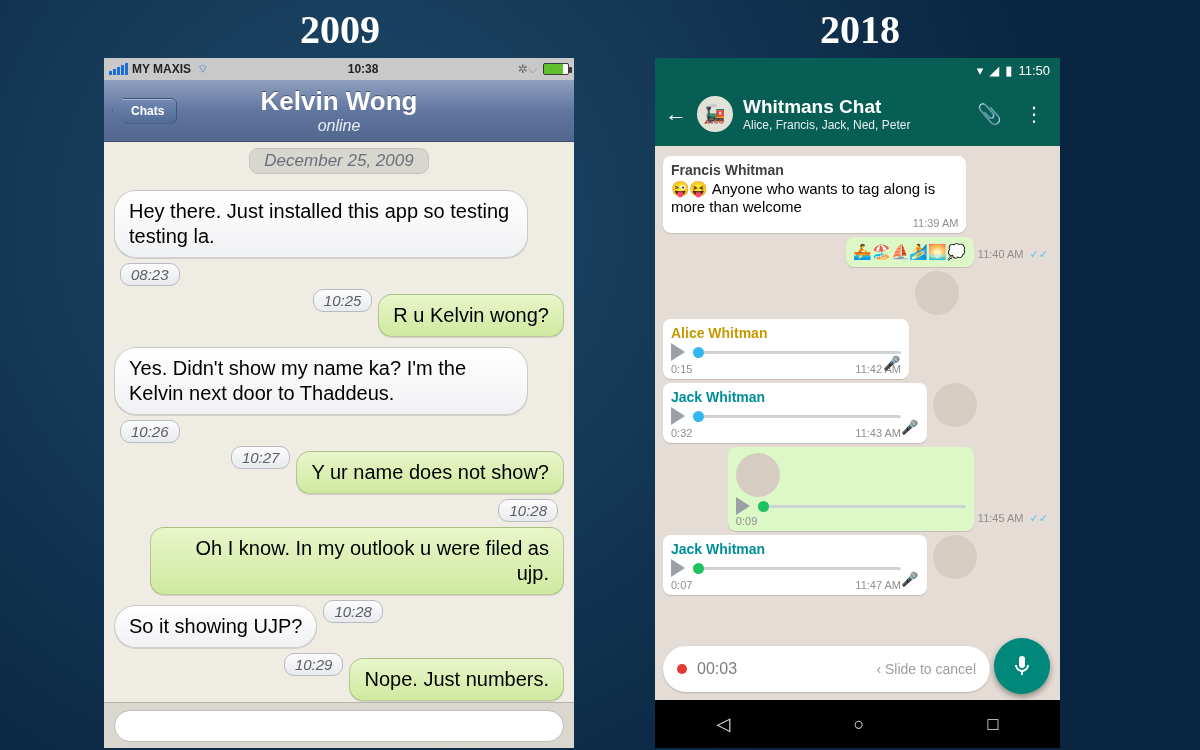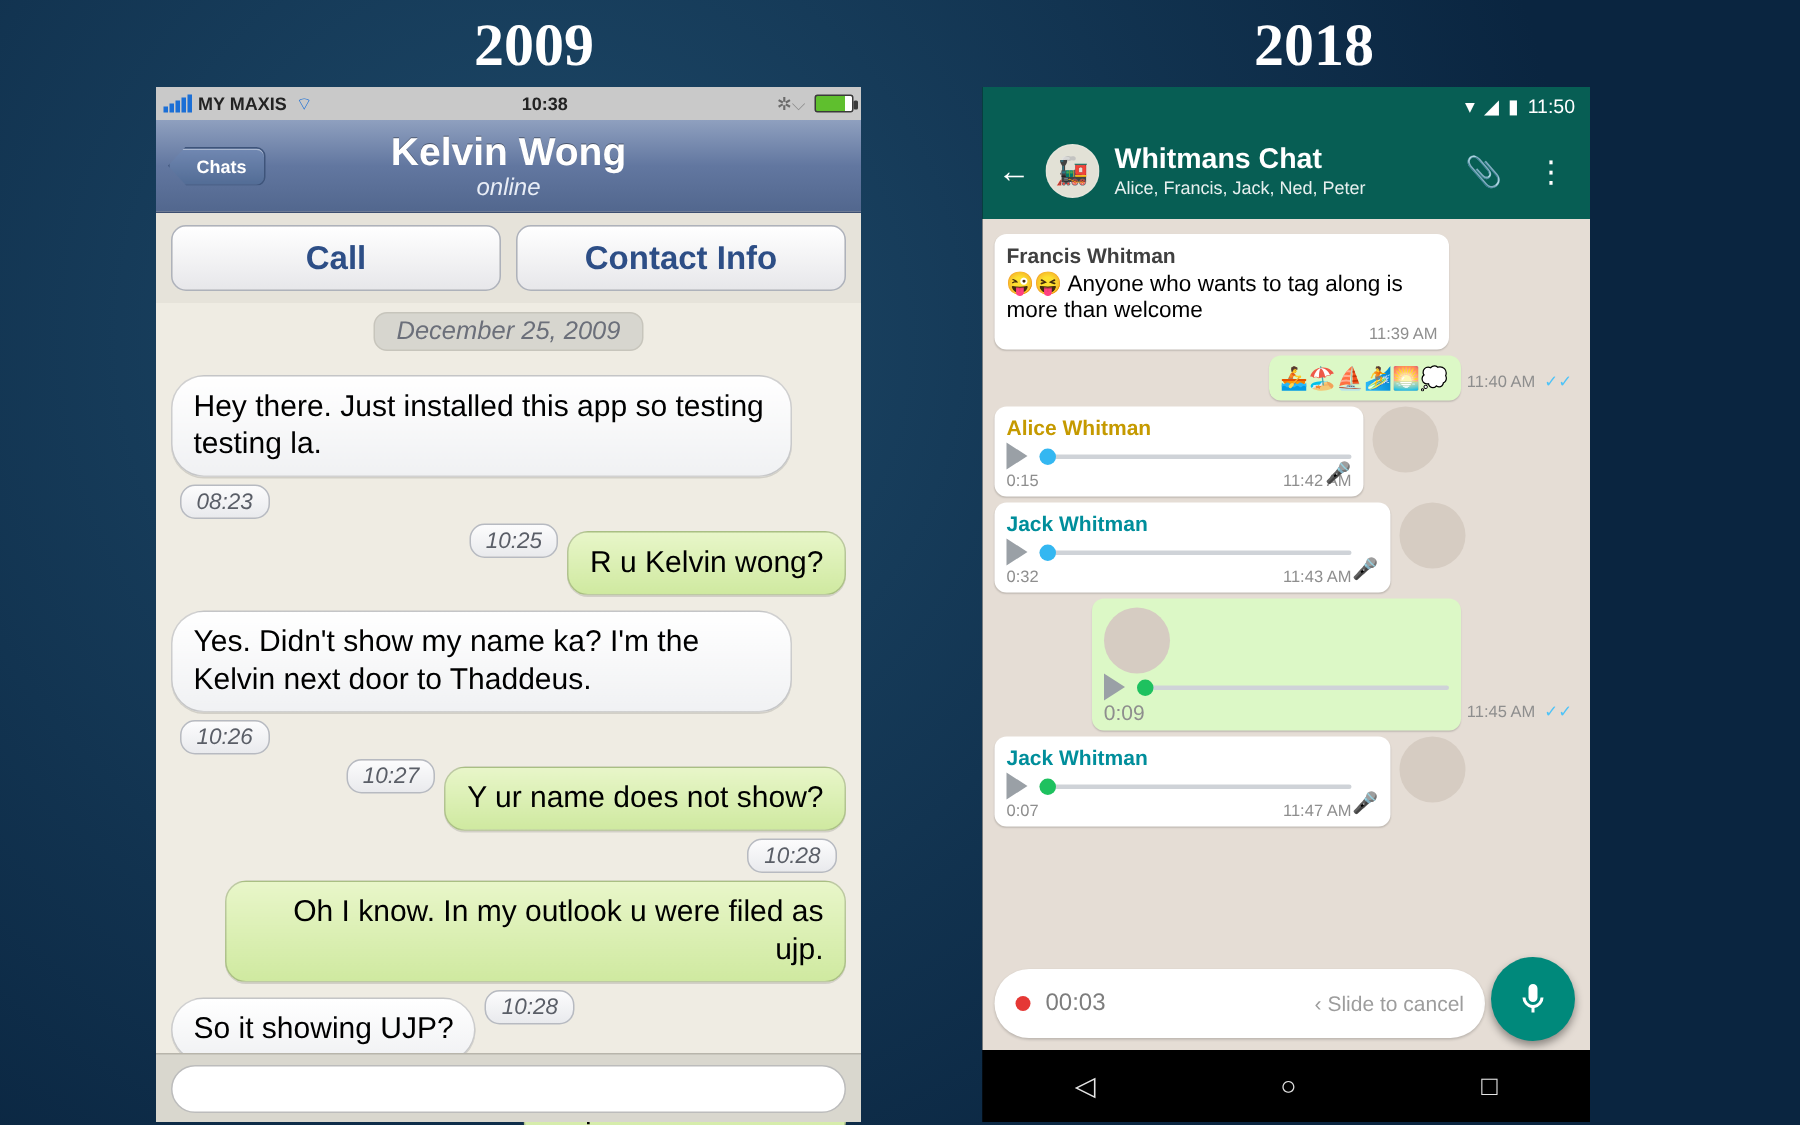--- a/index.html
+++ b/index.html
@@ -1,21 +1,21 @@
 <!DOCTYPE html>
 <html><head>
 <meta charset="utf-8">
 <style>
   * { box-sizing: border-box; margin: 0; padding: 0; font-family: -apple-system, Helvetica, Arial, sans-serif; }
   body {
     width: 1200px; height: 750px;
     background: radial-gradient(circle at 30% 30%, #1e4a6a, #0a2540 70%);
     overflow: hidden; position: relative;
   }
-  .year-label { position: absolute; color: #fff; font-size: 40px; font-weight: 700; font-family: Georgia, serif; margin-left: 16px; }
+  .year-label { position: absolute; color: #fff; font-size: 40px; font-weight: 700; font-family: Georgia, serif; }
   .year-2009 { left: 300px; top: 6px; }
   .year-2018 { left: 820px; top: 6px; }
 
   
   .phone2009 {
     position:absolute; left:104px; top:58px; width:470px; height:690px;
     background:#efece3;
   }
   .ios-status { height:22px; background:#c9c9c9; display:flex; align-items:center; padding:0 5px; font-size:12px; color:#232323; }
   .sig-bars { display:flex; align-items:flex-end; gap:1px; margin-right:4px;}
@@ -84,21 +84,21 @@
     position:relative; font-size:15px;}
   .sender { font-size:14px; font-weight:600; margin-bottom:2px;}
   .m-meta { font-size:11px; color:#8e8e8e; text-align:right; margin-top:2px;}
   .tick { color:#4fc3f7; margin-left:3px;}
   .outer-meta { font-size:11px; color:#8e8e8e; align-self:flex-end; margin:0 4px 6px;}
   .voice { display:flex; align-items:center; gap:8px; min-width:230px;}
   .play { width:0;height:0;border-left:14px solid #9aa0a6;border-top:9px solid transparent;border-bottom:9px solid transparent;}
   .track { flex:1; height:3px; background:#cfd3d8; position:relative; border-radius:2px;}
   .track .dot{ position:absolute; top:-4px; width:11px;height:11px;border-radius:50%;}
   .dot.blue{background:#34b7f1;} .dot.green{background:#1ec15f;}
-  .voice-dur { font-size:14px; color:#8e8e8e;}
+  .voice-dur { font-size:11px; color:#8e8e8e;}
   .mic-mini { color:#34b7f1; font-size:14px; position:absolute; right:8px; bottom:8px;}
   .av { width:44px;height:44px;border-radius:50%;background:#d6ccc2;margin-left:6px;flex-shrink:0;
     background-size:cover; background-position:center;}
   .av.left{margin-left:0;margin-right:6px;}
   .rec-bar { position:absolute; left:8px; right:70px; bottom:8px; height:46px; background:#fff;
     border-radius:24px; display:flex; align-items:center; padding:0 14px; gap:10px;
     box-shadow:0 1px 2px rgba(0,0,0,.2);}
   .rec-dot{ width:10px;height:10px;background:#e53835;border-radius:50%;}
   .rec-time{color:#7d7d7d;}
   .slide-cancel{color:#9d9d9d; font-size:14px; margin-left:auto;}
@@ -135,24 +135,20 @@
   </div>
 
   <div class="ios-nav">
     <div class="back-button">Chats</div>
     <div class="nav-title">
       <h1>Kelvin Wong</h1>
       <div class="sub">online</div>
     </div>
   </div>
 
-  <div class="ios-toolbar">
-    <div class="pill-btn">Call</div>
-    <div class="pill-btn">Contact Info</div>
-  </div>
 
   <div class="date-pill">December 25, 2009</div>
 
   <div class="chat-area9" id="chat9">
       <div class="row9 in"><span class="bubble bub-in">Hey there. Just installed this app so testing testing la.</span><span class="time-pill">08:23</span></div>
       <div class="row9 out"><span class="time-pill">10:25</span><span class="bubble bub-out">R u Kelvin wong?</span></div>
       <div class="row9 in"><span class="bubble bub-in">Yes. Didn't show my name ka? I'm the Kelvin next door to Thaddeus.</span><span class="time-pill">10:26</span></div>
       <div class="row9 out"><span class="time-pill">10:27</span><span class="bubble bub-out">Y ur name does not show?</span></div>
       <div class="row9 out"><span class="time-pill">10:28</span><span class="bubble bub-out">Oh I know. In my outlook u were filed as ujp.</span></div>
       <div class="row9 in"><span class="bubble bub-in">So it showing UJP?</span><span class="time-pill">10:28</span></div>
@@ -193,21 +189,21 @@
           <div class="m-meta">11:39 AM</div>
         </div>
       </div>
       <div class="msg out">
         <div class="m-bub" style="padding: 6px 8px;">
           <div>🚣🏖️⛵🏄🌅💭</div>
         </div>
         <span class="outer-meta">11:40 AM <span class="tick">✓✓</span></span>
       </div>
       <div class="msg in">
-        <div class="m-bub" style="">
+        <div class="m-bub" style=" margin-top: 48px;">
           <div class="sender" style="color: rgb(197, 154, 0);">Alice Whitman</div>
           <div class="voice">
             <div class="play"></div>
             <div class="track">
               <div class="dot blue" style="left: 0px;"></div>
             </div>
           </div>
           <div class="m-meta" style="display: flex; justify-content: space-between;">
             <span>0:15</span>
             <span>11:42 AM</span>

